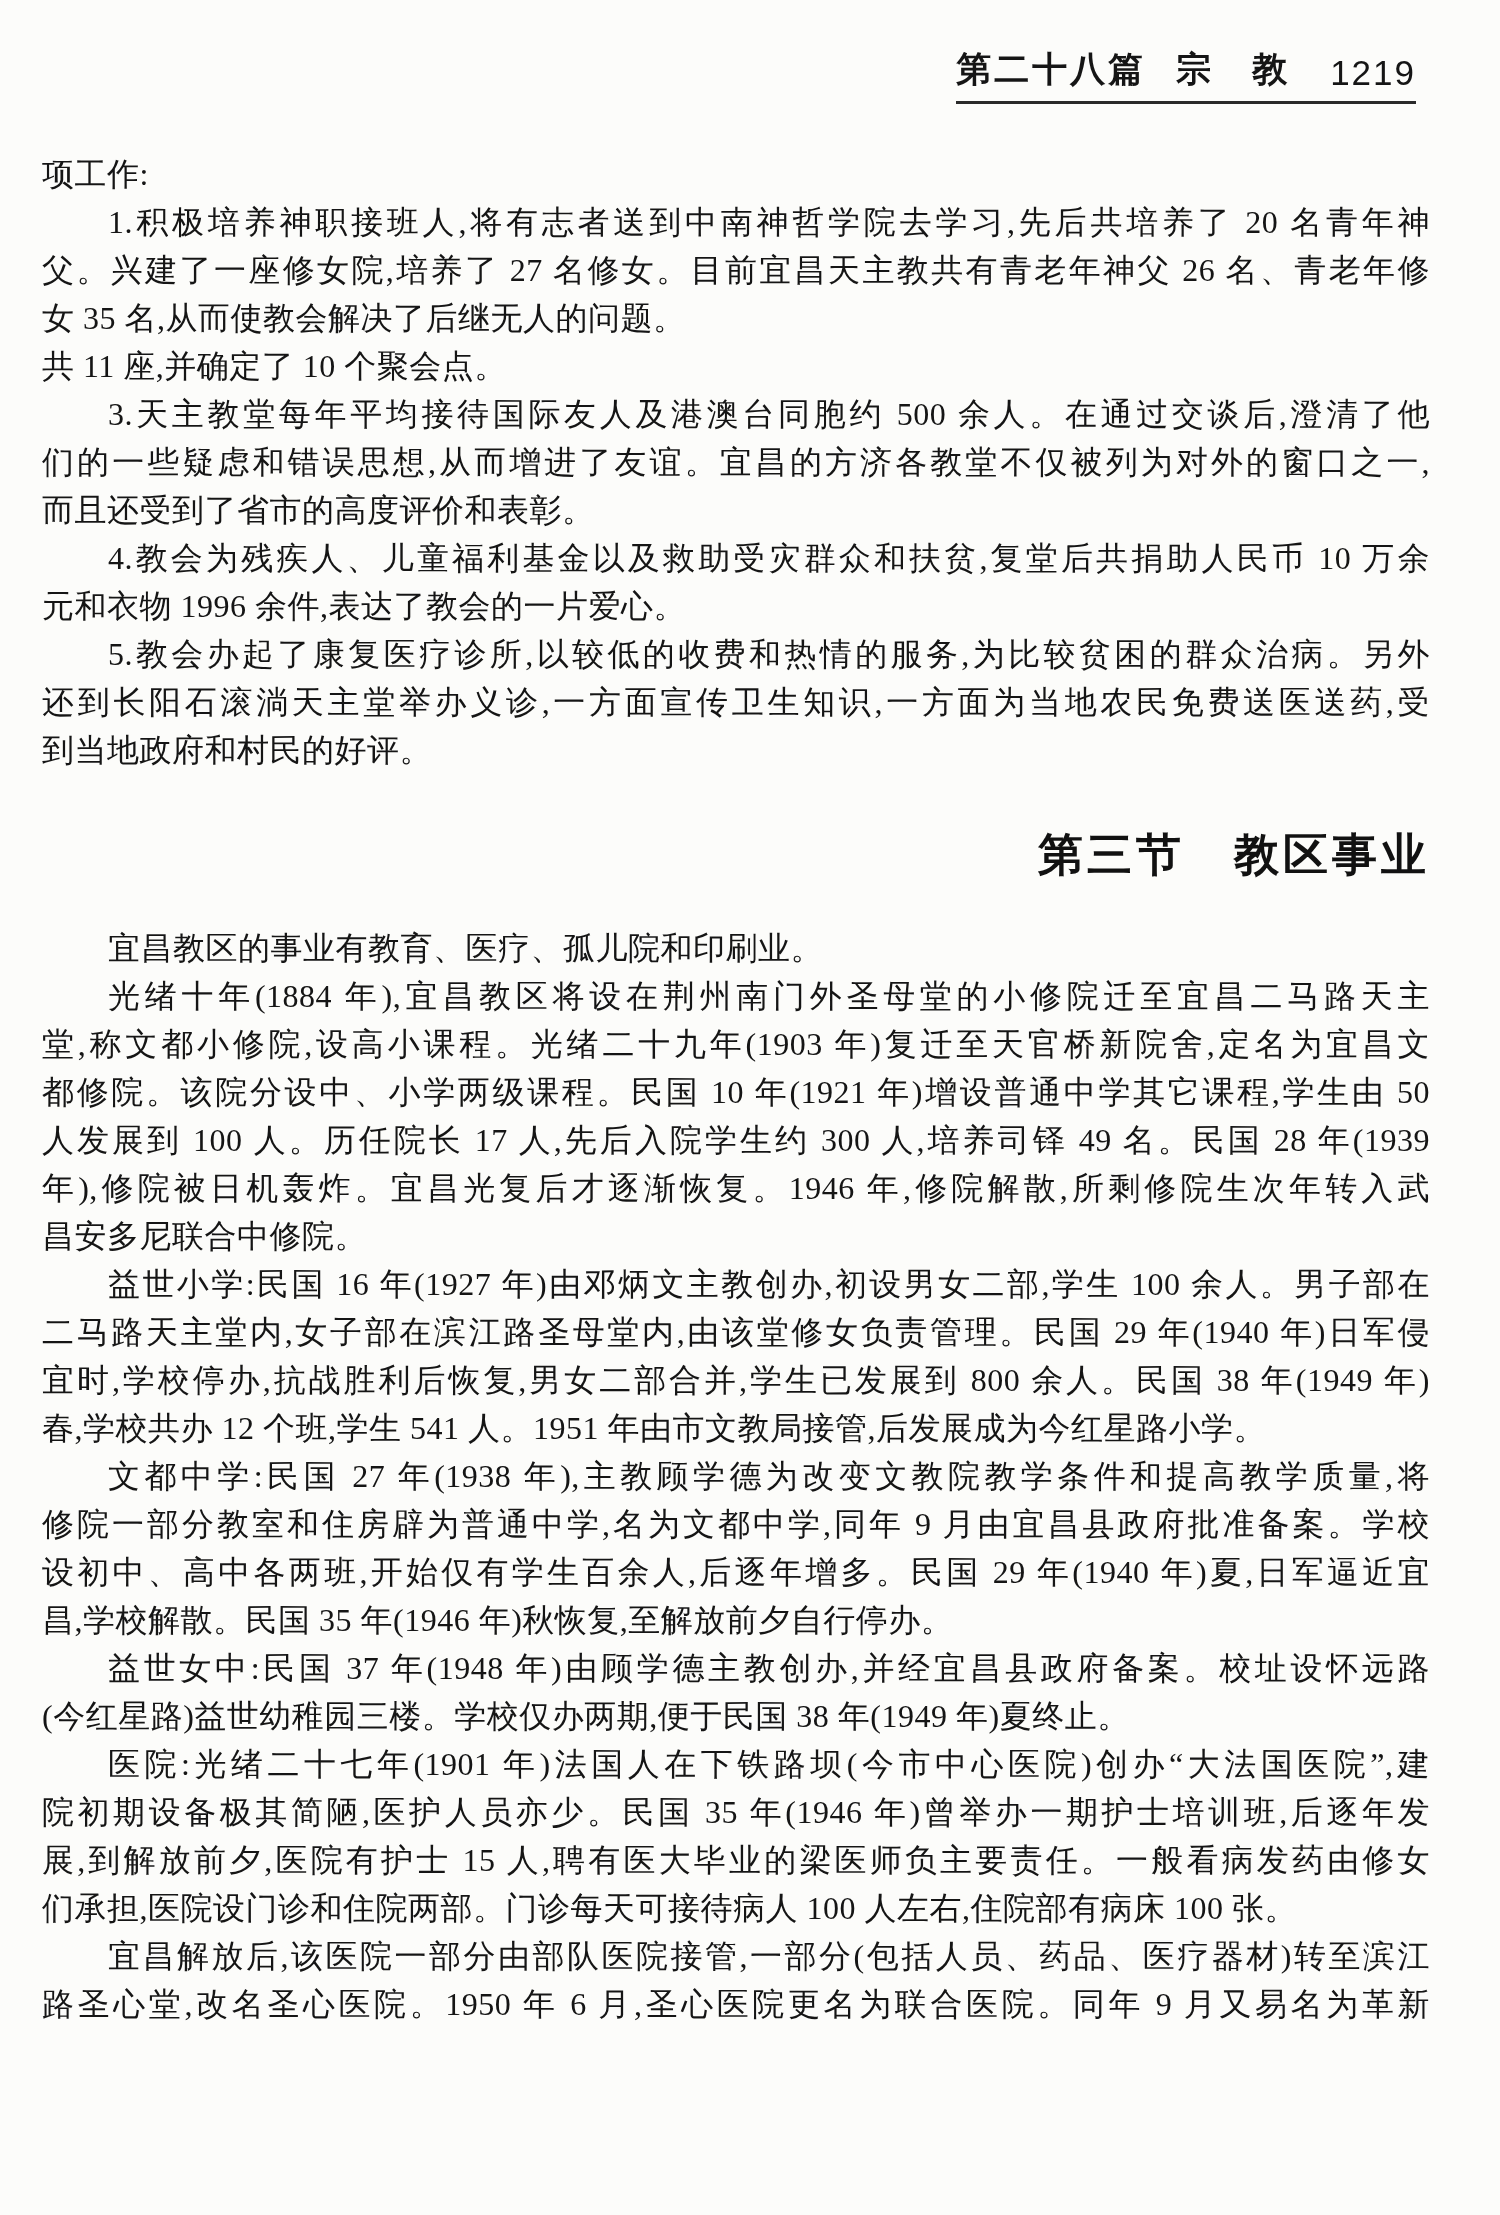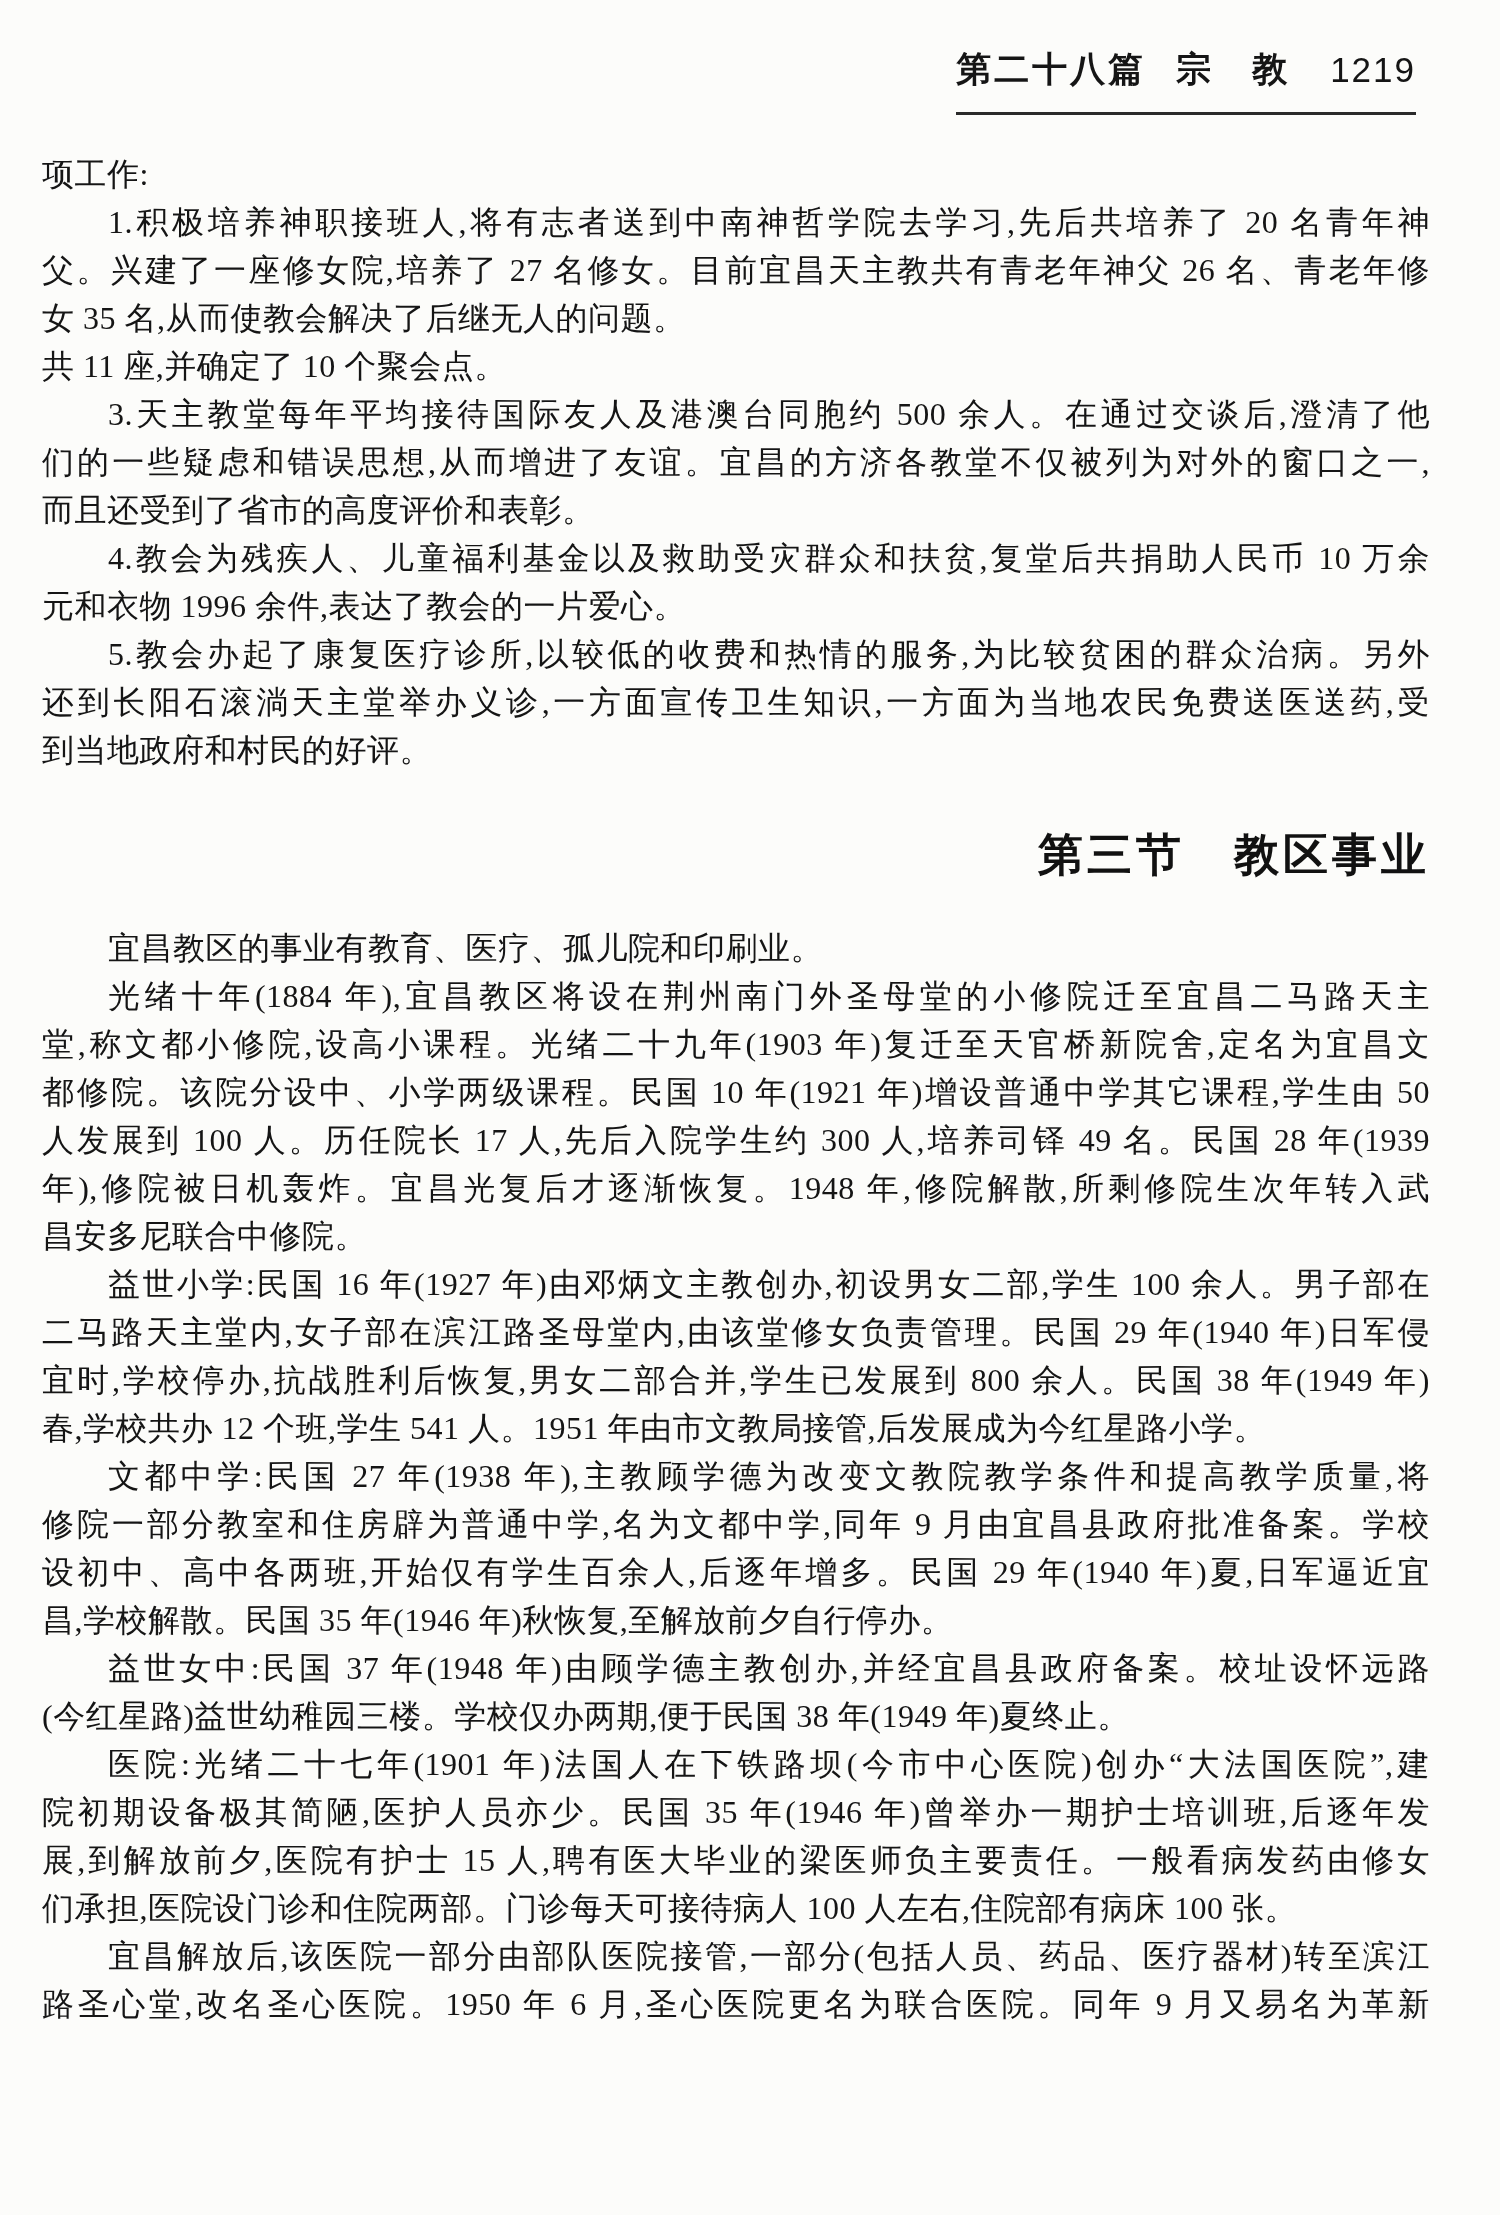--- a/index.html
+++ b/index.html
@@ -9,27 +9,27 @@
     margin:0 auto;
     background:#fcfcfa;
     color:#151515;
     font-family:"Liberation Serif","DejaVu Serif",serif;
     overflow:hidden;
   }
   
   .running-head{
     position:absolute;
     top:46px;right:84px;
-    display:flex;align-items:center;
+    display:flex;align-items:flex-end;
     font-family:"Liberation Sans","DejaVu Sans",sans-serif;
     font-weight:700;
     font-size:35px;
     letter-spacing:3px;
     border-bottom:3px solid #2a2a2a;
-    padding-bottom:19px;
+    padding-bottom:8px;
   }
   .rh-title{margin-left:30px;}
   .rh-page{margin-left:40px;letter-spacing:2px;font-weight:400;}
   
   .text-block{
     position:absolute;
     left:42px;top:150px;
     width:1388px;
   }
   .line{
@@ -82,21 +82,21 @@
         <div class="line">还到长阳石滚淌天主堂举办义诊,一方面宣传卫生知识,一方面为当地农民免费送医送药,受</div>
         <div class="line end">到当地政府和村民的好评。</div>
       </div>
     <h2 class="section-heading">第三节　教区事业</h2>
     <div id="section-b">
         <div class="line indent end">宜昌教区的事业有教育、医疗、孤儿院和印刷业。</div>
         <div class="line indent">光绪十年(1884 年),宜昌教区将设在荆州南门外圣母堂的小修院迁至宜昌二马路天主</div>
         <div class="line">堂,称文都小修院,设高小课程。光绪二十九年(1903 年)复迁至天官桥新院舍,定名为宜昌文</div>
         <div class="line">都修院。该院分设中、小学两级课程。民国 10 年(1921 年)增设普通中学其它课程,学生由 50</div>
         <div class="line">人发展到 100 人。历任院长 17 人,先后入院学生约 300 人,培养司铎 49 名。民国 28 年(1939</div>
-        <div class="line">年),修院被日机轰炸。宜昌光复后才逐渐恢复。1948 年,修院解散,所剩修院生次年转入武</div>
+        <div class="line">年),修院被日机轰炸。宜昌光复后才逐渐恢复。1946 年,修院解散,所剩修院生次年转入武</div>
         <div class="line end">昌安多尼联合中修院。</div>
         <div class="line indent">益世小学:民国 16 年(1927 年)由邓炳文主教创办,初设男女二部,学生 100 余人。男子部在</div>
         <div class="line">二马路天主堂内,女子部在滨江路圣母堂内,由该堂修女负责管理。民国 29 年(1940 年)日军侵</div>
         <div class="line">宜时,学校停办,抗战胜利后恢复,男女二部合并,学生已发展到 800 余人。民国 38 年(1949 年)</div>
         <div class="line end">春,学校共办 12 个班,学生 541 人。1951 年由市文教局接管,后发展成为今红星路小学。</div>
         <div class="line indent">文都中学:民国 27 年(1938 年),主教顾学德为改变文教院教学条件和提高教学质量,将</div>
         <div class="line">修院一部分教室和住房辟为普通中学,名为文都中学,同年 9 月由宜昌县政府批准备案。学校</div>
         <div class="line">设初中、高中各两班,开始仅有学生百余人,后逐年增多。民国 29 年(1940 年)夏,日军逼近宜</div>
         <div class="line end">昌,学校解散。民国 35 年(1946 年)秋恢复,至解放前夕自行停办。</div>
         <div class="line indent">益世女中:民国 37 年(1948 年)由顾学德主教创办,并经宜昌县政府备案。校址设怀远路</div>

